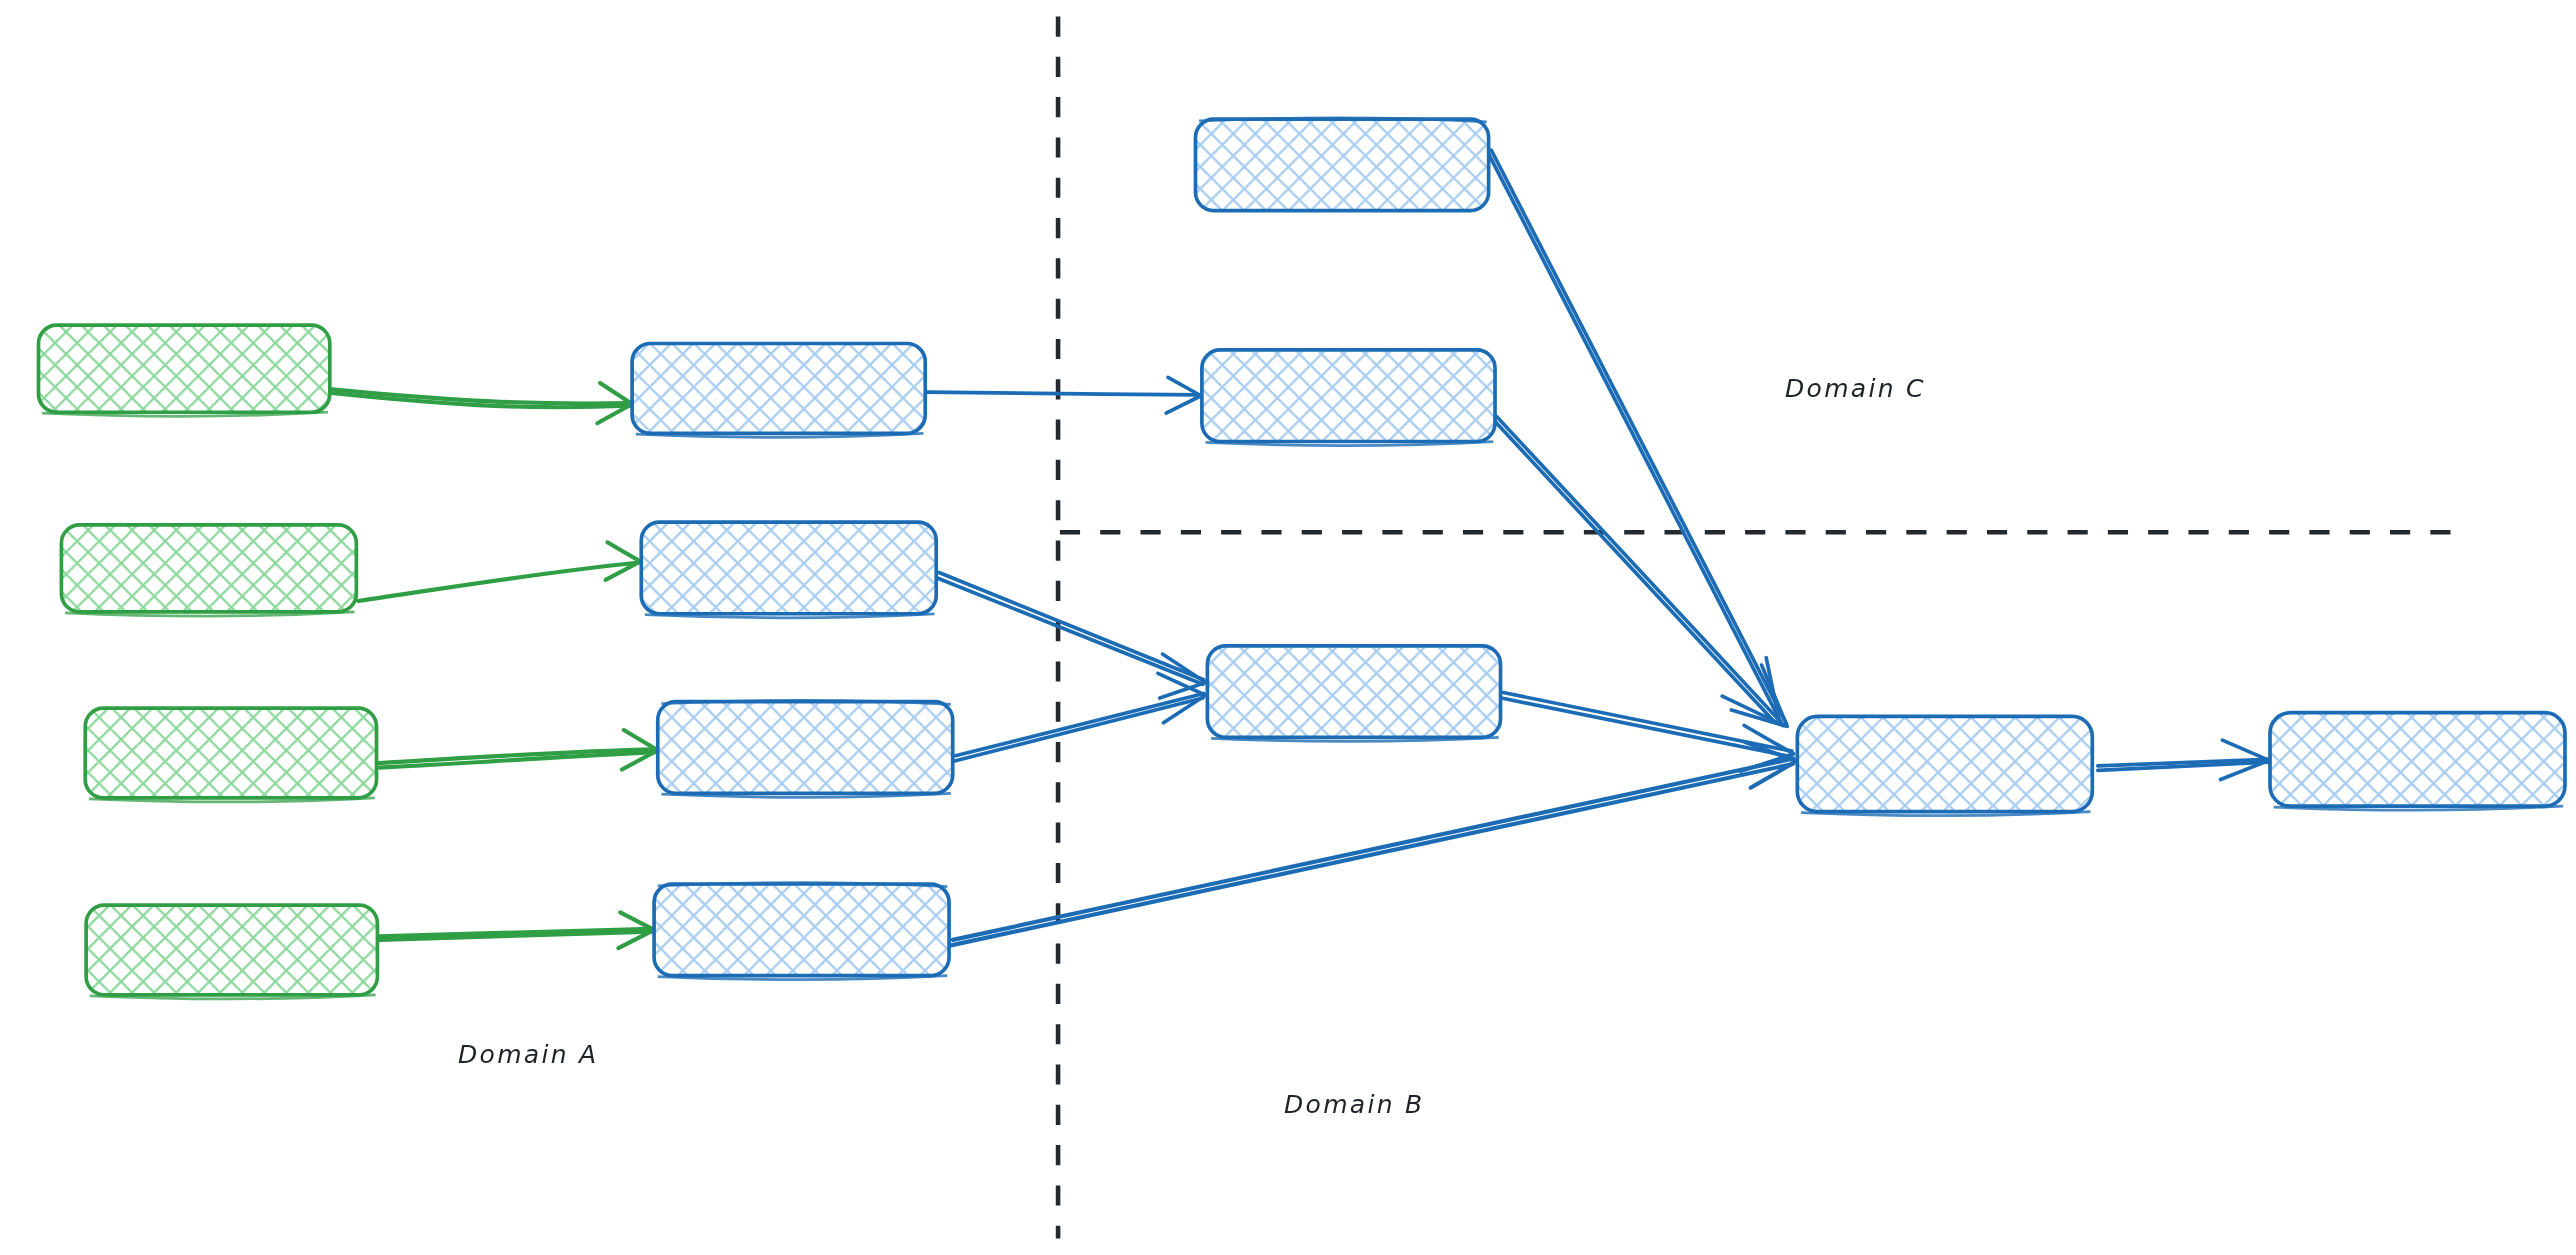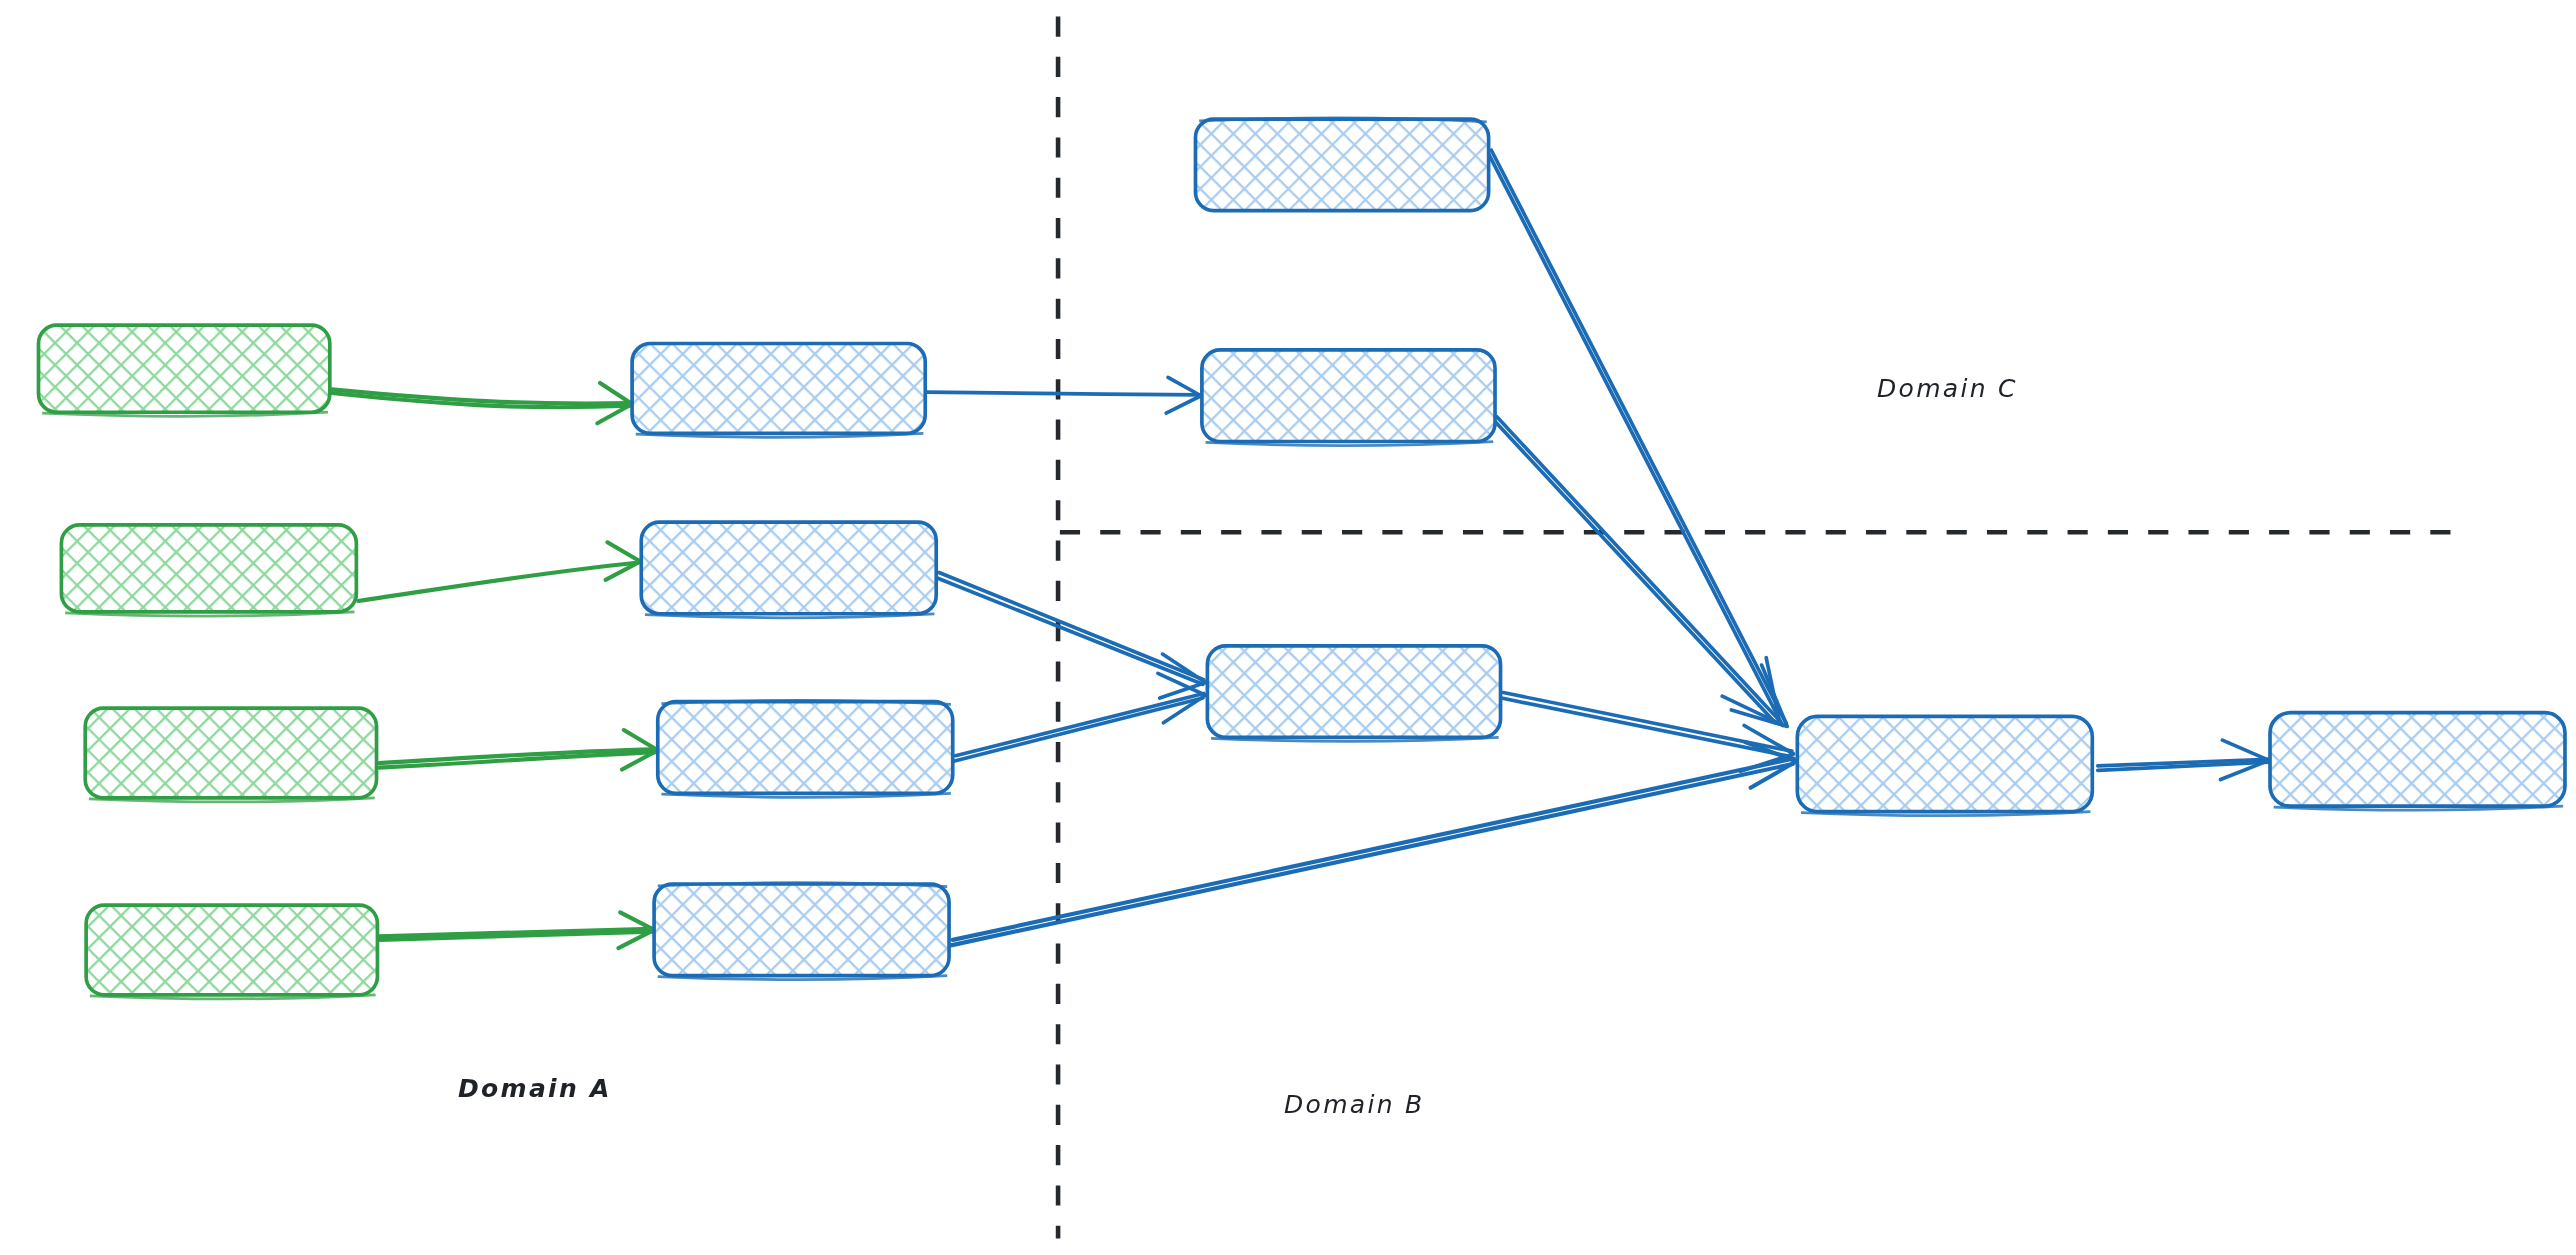--- a/index.html
+++ b/index.html
@@ -190,20 +190,20 @@
         <rect x="1962" y="782" width="322" height="104" rx="22" ry="22" fill="url(#hatch-blue)" stroke="#1c6cb5" stroke-width="4"></rect>
         <path d="M1966 887 C 2080 892, 2192 891, 2282 886" fill="none" stroke="#1c6cb5" stroke-width="3" opacity="0.8"></path>
       </g>
       <g>
         <rect x="2478" y="778" width="322" height="102" rx="22" ry="22" fill="url(#hatch-blue)" stroke="#1c6cb5" stroke-width="4"></rect>
         <path d="M2482 881 C 2596 886, 2708 885, 2798 880" fill="none" stroke="#1c6cb5" stroke-width="3" opacity="0.8"></path>
       </g>
     </g>
   </svg>
 
-  <div class="domain-label" style="left:458px; top:1074px;font-weight:bold;">Domain A</div>
+  <div class="domain-label" style="left:458px; top:1040px;">Domain A</div>
 
   <div class="domain-label" style="left:1284px; top:1090px;">Domain B</div>
 
-  <div class="domain-label" style="left:1877px; top:374px;">Domain C</div>
+  <div class="domain-label" style="left:1785px; top:374px;">Domain C</div>
 
 </div>
 
 
 </body></html>

